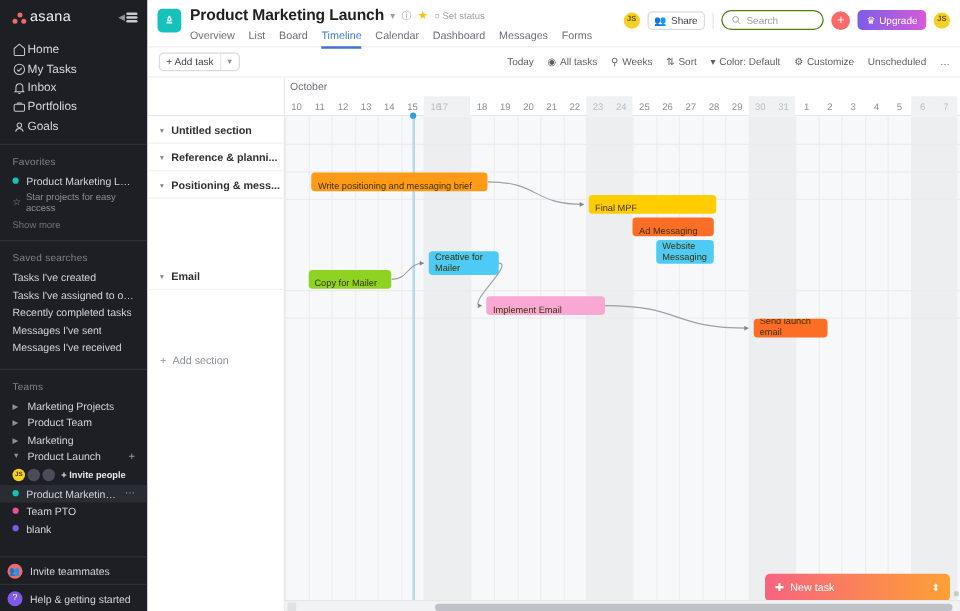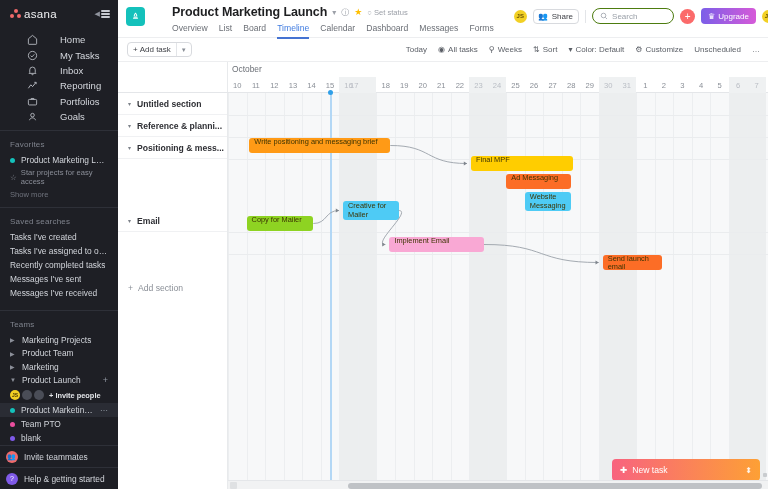--- a/index.html
+++ b/index.html
@@ -27,22 +27,22 @@
   .logo-dots i.d2 { width: 4px; height: 4px; left: 0; top: 5px; }
   .logo-dots i.d3 { width: 4px; height: 4px; left: 7px; top: 5px; }
   .logo-word { color: #f0f1f3; font-size: 11.5px; letter-spacing: .3px; }
   .collapse-btn { margin-left: auto; display: flex; align-items: center; gap: 1px; color: #8f939d; }
   .collapse-btn .chev { font-size: 7px; }
   .hamb { display: inline-flex; flex-direction: column; gap: 1.5px; }
   .hamb b { display: block; width: 9px; height: 1.5px; background: #c7cad1; border-radius: 1px; }
 
   .sb-nav { margin-top: 4px; }
   .sb-item {
-    display: flex; align-items: center; gap: 22px; height: 15.4px;
-    padding: 0 10px; color: #d5d8de; font-size: 9.5px; cursor: pointer; margin-left: 17px;
+    display: flex; align-items: center; gap: 1px; height: 15.4px;
+    padding: 0 10px; color: #d5d8de; font-size: 9.5px; cursor: pointer;
   }
   .sb-item svg { flex: 0 0 11px; }
   .sb-divider { height: 1px; background: #2e3038; margin: 6px 0 0 0; }
 
   .sb-head {
     font-size: 8px; color: #7f838d; padding: 9px 10px 4px 10px; letter-spacing: .2px;
   }
   .sb-row {
     display: flex; align-items: center; gap: 6px; padding: 0 10px;
     height: 14px; font-size: 8.4px; color: #d2d5db; cursor: pointer;
@@ -74,21 +74,21 @@
   }
   .circ-ico { width: 12px; height: 12px; border-radius: 50%; display: flex;
               align-items: center; justify-content: center; font-size: 7px; color: #fff; flex:0 0 12px;}
 
   
   #main { flex: 1 1 auto; display: flex; flex-direction: column; height: 489px;
           background: #fff; position: relative; overflow: hidden; }
 
   
   .hdr { height: 38px; display: flex; align-items: flex-start; border-bottom: 1px solid #edeef0;
-         padding: 5px 8px 16px 8px; gap: 20px; }
+         padding: 5px 8px 16px 8px; }
   .proj-ico { width: 19px; height: 19px; border-radius: 4px; background: #14c1bb;
               display: flex; align-items: center; justify-content: center; margin: 2px 7px 0 0; flex:0 0 19px;}
   .hdr-left { display: flex; flex-direction: column; }
   .title-row { display: flex; align-items: center; gap: 5px; }
   .proj-title { font-size: 12.5px; font-weight: bold; color: #1e1f21; letter-spacing: -.1px; }
   .mini { color: #9ca0a8; font-size: 8px; }
   .star { color: #ffbf00; font-size: 9px; }
   .set-status { color: #9ca0a8; font-size: 7.6px; display:flex; align-items:center; gap:2px;}
   .tabs { display: flex; gap: 11px; margin-top: 4px; }
   .tab { font-size: 8.6px; color: #6b6f76; padding-bottom: 4px; cursor: pointer; white-space: nowrap; }
@@ -142,21 +142,21 @@
   .sec-row .caret2 { font-size: 6px; color: #7d828a; font-weight: normal; }
   .add-section { position: absolute; left: 10px; display: flex; align-items: center; gap: 5px;
                  font-size: 8.6px; color: #8a8f97; cursor: pointer; }
 
   .right-pane { flex: 1 1 auto; position: relative; background: #f7f8f9; overflow: hidden; }
   .vgrid { position: absolute; top: 0; bottom: 0; width: 1px; background: #eceef0; }
   .wk-shade { position: absolute; top: 0; bottom: 0; background: #eceeef; }
   .hrow-line { position: absolute; left: 0; right: 0; height: 1px; background: #eaecee; }
   .todayline { position: absolute; top: 0; bottom: 0; width: 1.5px; background: #b3d7f5; }
 
-  .bar { position: absolute; border-radius: 3px; display: flex; align-items: flex-start;
+  .bar { position: absolute; border-radius: 3px; display: flex; align-items: flex-end;
          padding: 0 5px; font-size: 7.4px; color: #3d3403; line-height: 1.12;
          overflow: hidden; cursor: pointer; }
   .bar.two { align-items: center; }
   .bar span { display: block; }
 
   svg.links { position: absolute; left: 0; top: 0; pointer-events: none; }
 
   
   .fab { position: absolute; right: 8px; bottom: 8px; width: 148px; height: 22px;
          border-radius: 4px; background: linear-gradient(90deg,#f8637f,#fda035);
@@ -213,27 +213,20 @@
             <path d="M5.3 8.2l1.9 1.9 3.5-3.8" fill="none" stroke="#c3c7cf" stroke-width="1.2"></path>
           </svg>
         <span>My Tasks</span>
       </div>
       <div class="sb-item">
         <svg width="11" height="11" viewBox="0 0 16 16">
             <path d="M4 11V7a4 4 0 0 1 8 0v4l1 1.2H3z" fill="none" stroke="#c3c7cf" stroke-width="1.2"></path>
             <path d="M6.6 13.2a1.5 1.5 0 0 0 2.8 0" fill="none" stroke="#c3c7cf" stroke-width="1.2"></path>
           </svg>
         <span>Inbox</span>
-      </div>
-      <div class="sb-item">
-        <svg width="11" height="11" viewBox="0 0 16 16">
-            <path d="M2 12l3.5-5 2.6 2.6L13 3.6" fill="none" stroke="#c3c7cf" stroke-width="1.3"></path>
-            <path d="M10.6 3.4h2.7v2.7" fill="none" stroke="#c3c7cf" stroke-width="1.2"></path>
-          </svg>
-        <span>Reporting</span>
       </div>
       <div class="sb-item">
         <svg width="11" height="11" viewBox="0 0 16 16">
             <rect x="2" y="5" width="12" height="8" rx="1.3" fill="none" stroke="#c3c7cf" stroke-width="1.2"></rect>
             <path d="M6 5V3.6h4V5" fill="none" stroke="#c3c7cf" stroke-width="1.2"></path>
           </svg>
         <span>Portfolios</span>
       </div>
       <div class="sb-item">
         <svg width="11" height="11" viewBox="0 0 16 16">

